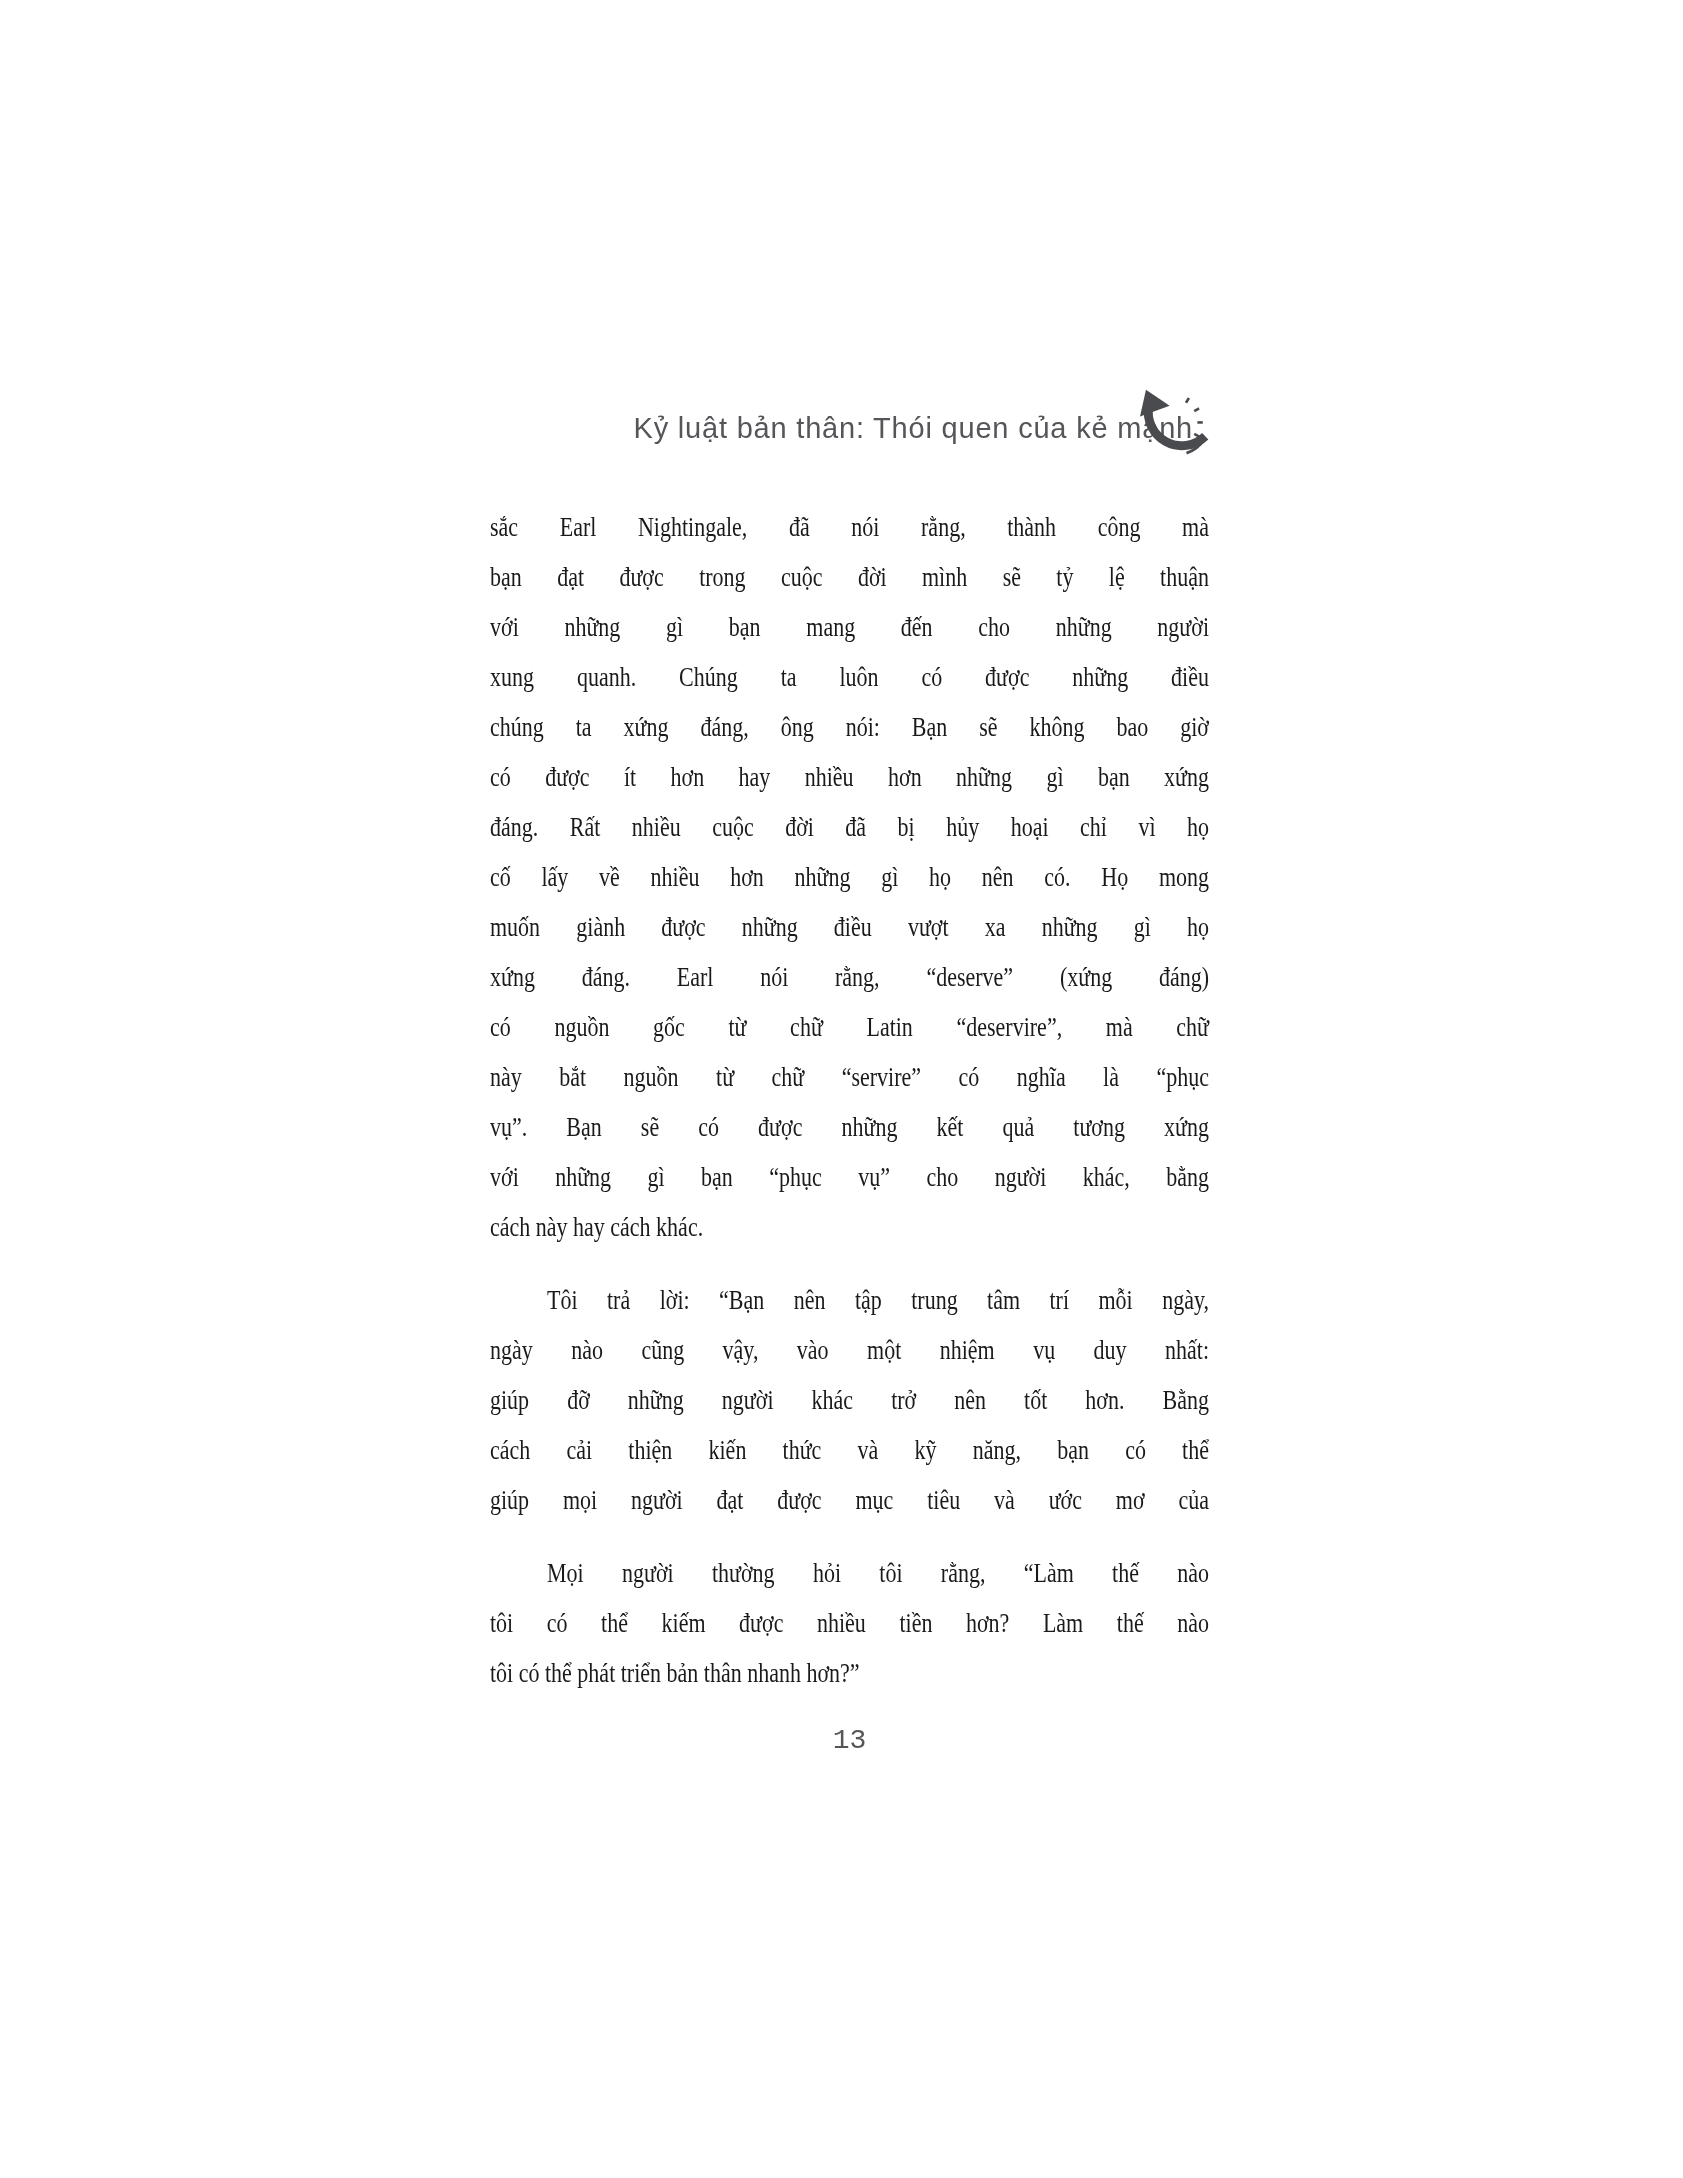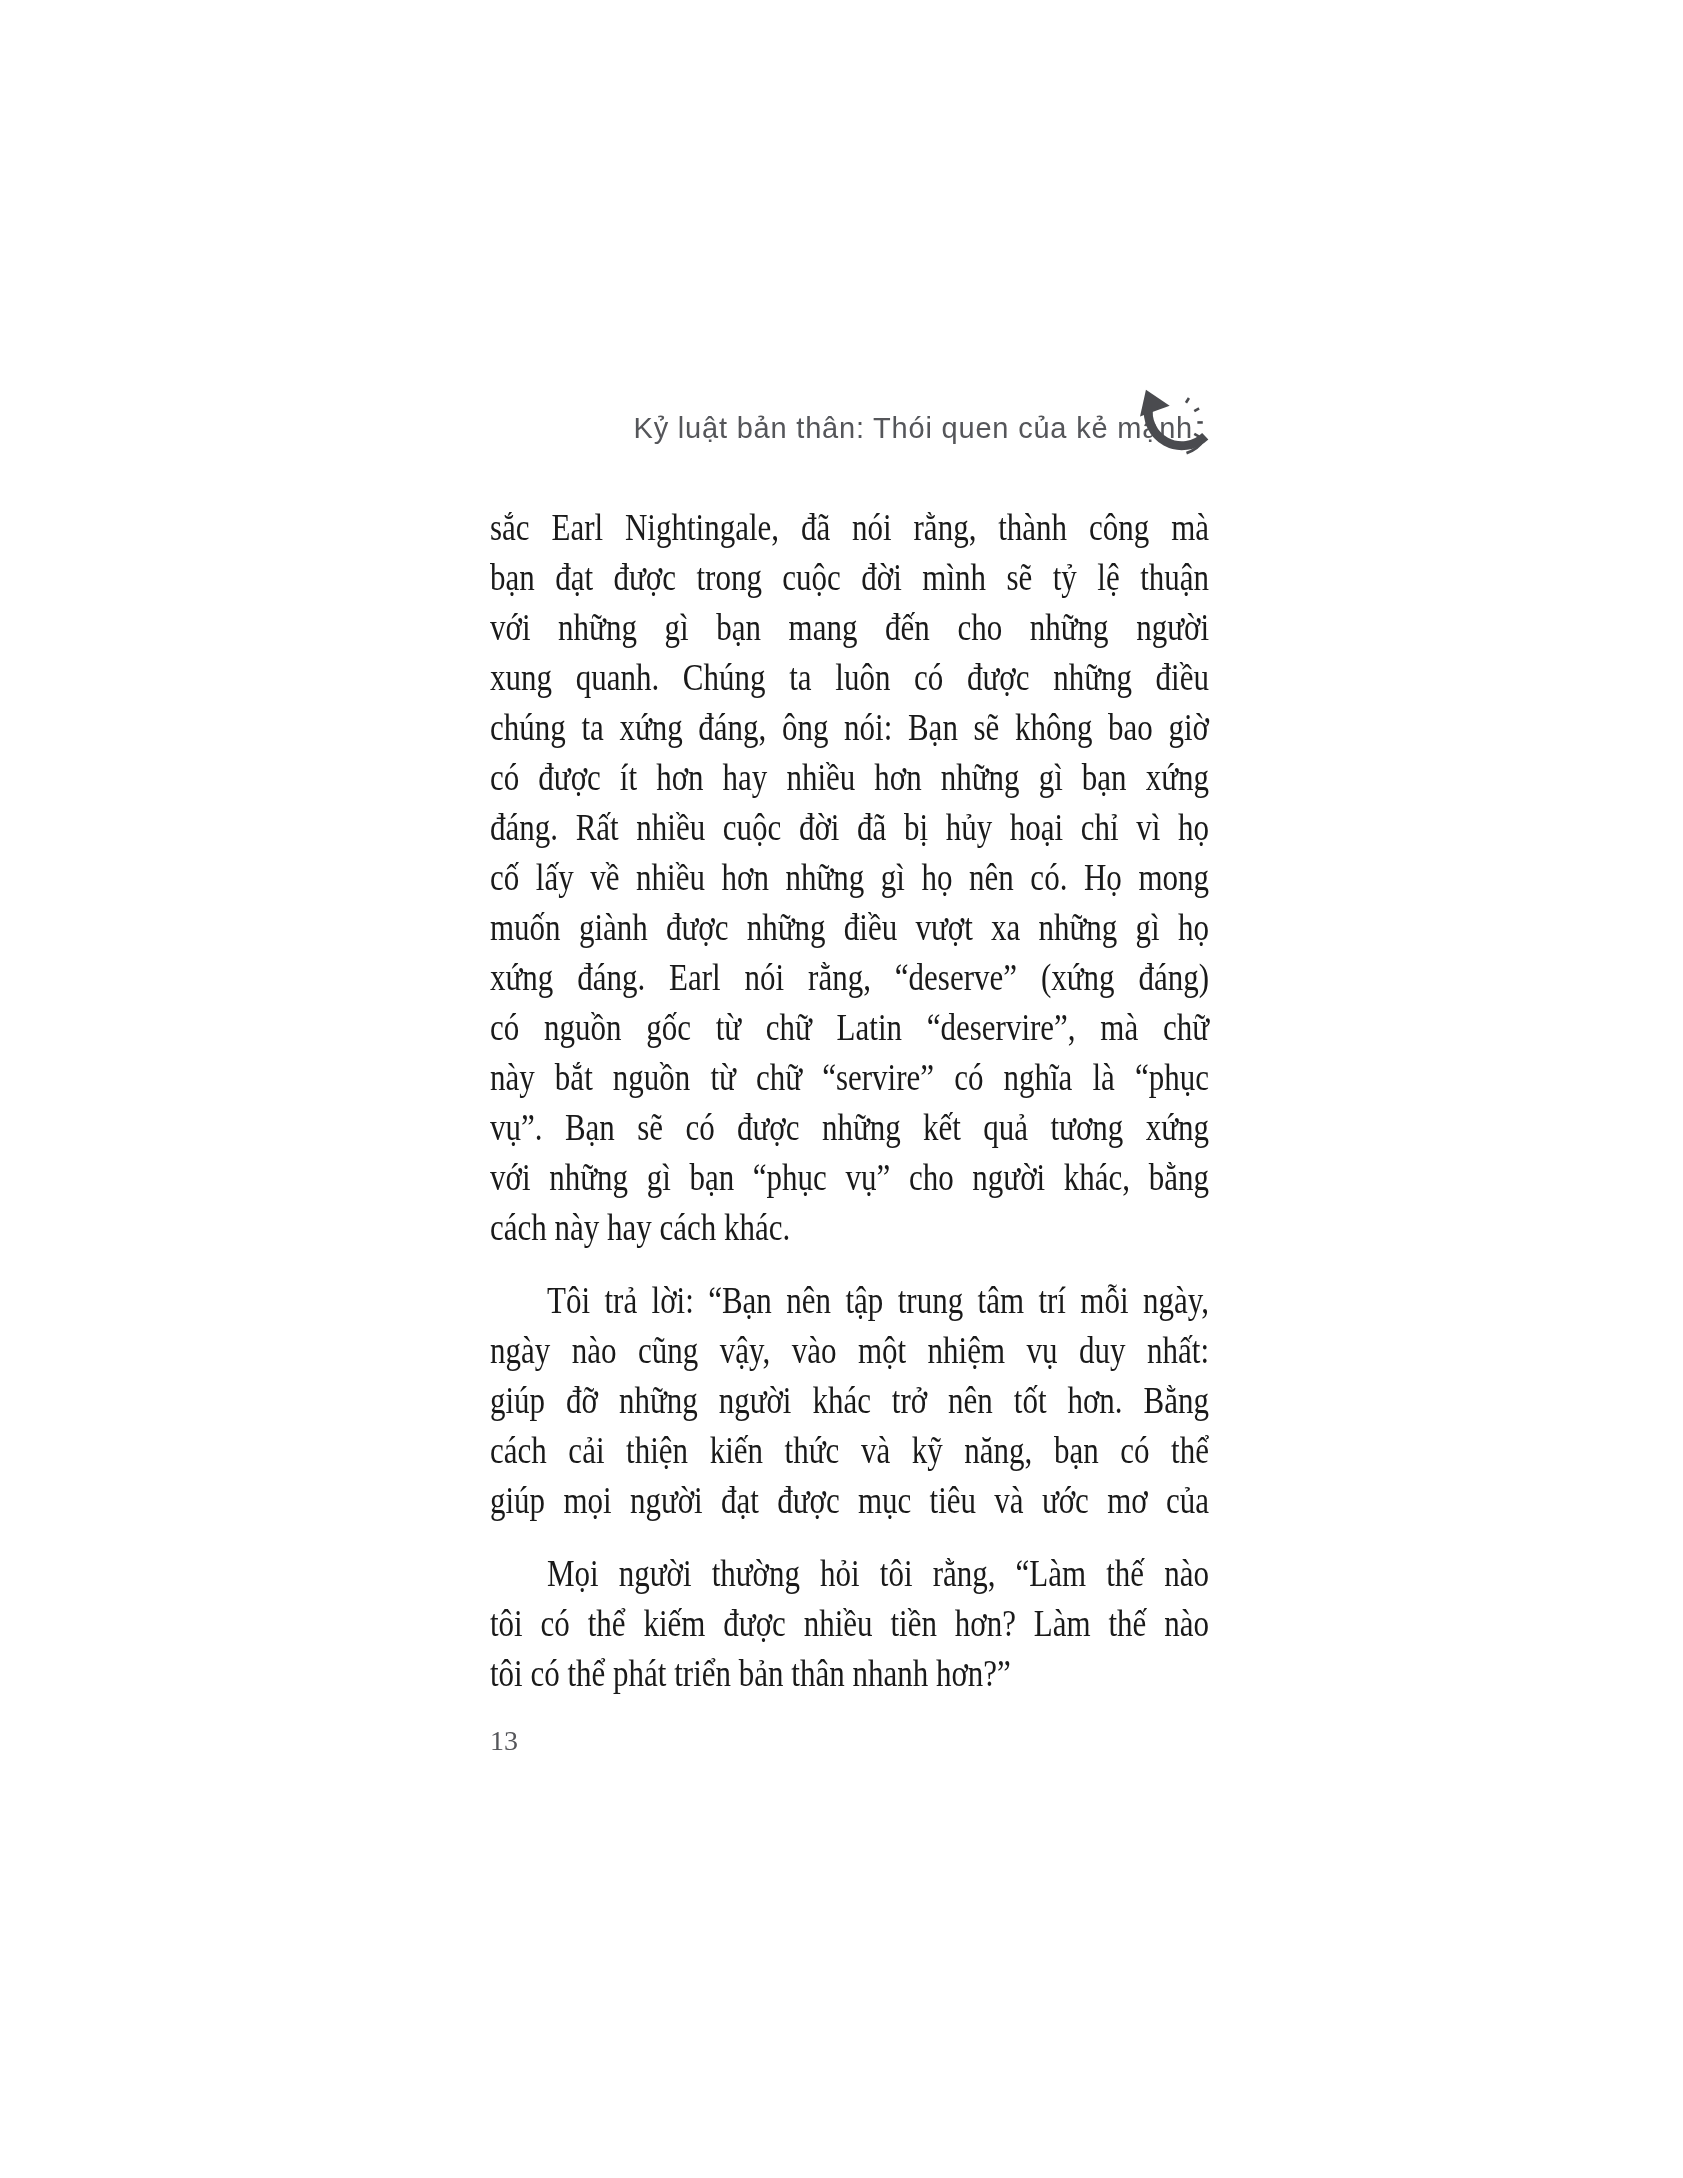--- a/index.html
+++ b/index.html
@@ -34,43 +34,43 @@
     width: 91px;
     height: 83px;
   }
   
   .body-text {
     position: absolute;
     left: 490px;
     top: 503px;
     width: 719px;
     color: #1a1a1a;
-    font-size: 31px;
+    font-size: 22px;
   }
   .paragraph { margin: 0 0 23px 0; }
   .line {
     height: 50px;
     line-height: 50px;
     white-space: normal;
     transform: scaleY(1.2);
     transform-origin: 50% 50%;
   }
   .line.just {
     text-align: justify;
     text-align-last: justify;
   }
   .line.indent { text-indent: 57px; }
   
   .page-number {
     position: absolute;
     left: 490px;
     top: 1725px;
     width: 719px;
-    text-align: left;
-    font-family: Liberation Serif, serif;
+    text-align: center;
+    font-family: Liberation Mono, monospace;
     font-size: 28px;
     color: #55565a;
   }
 </style>
 </head>
 <body>
 
 <div class="page">
 
   <div class="header-title">Kỷ luật bản thân: Thói quen của kẻ mạnh</div>

